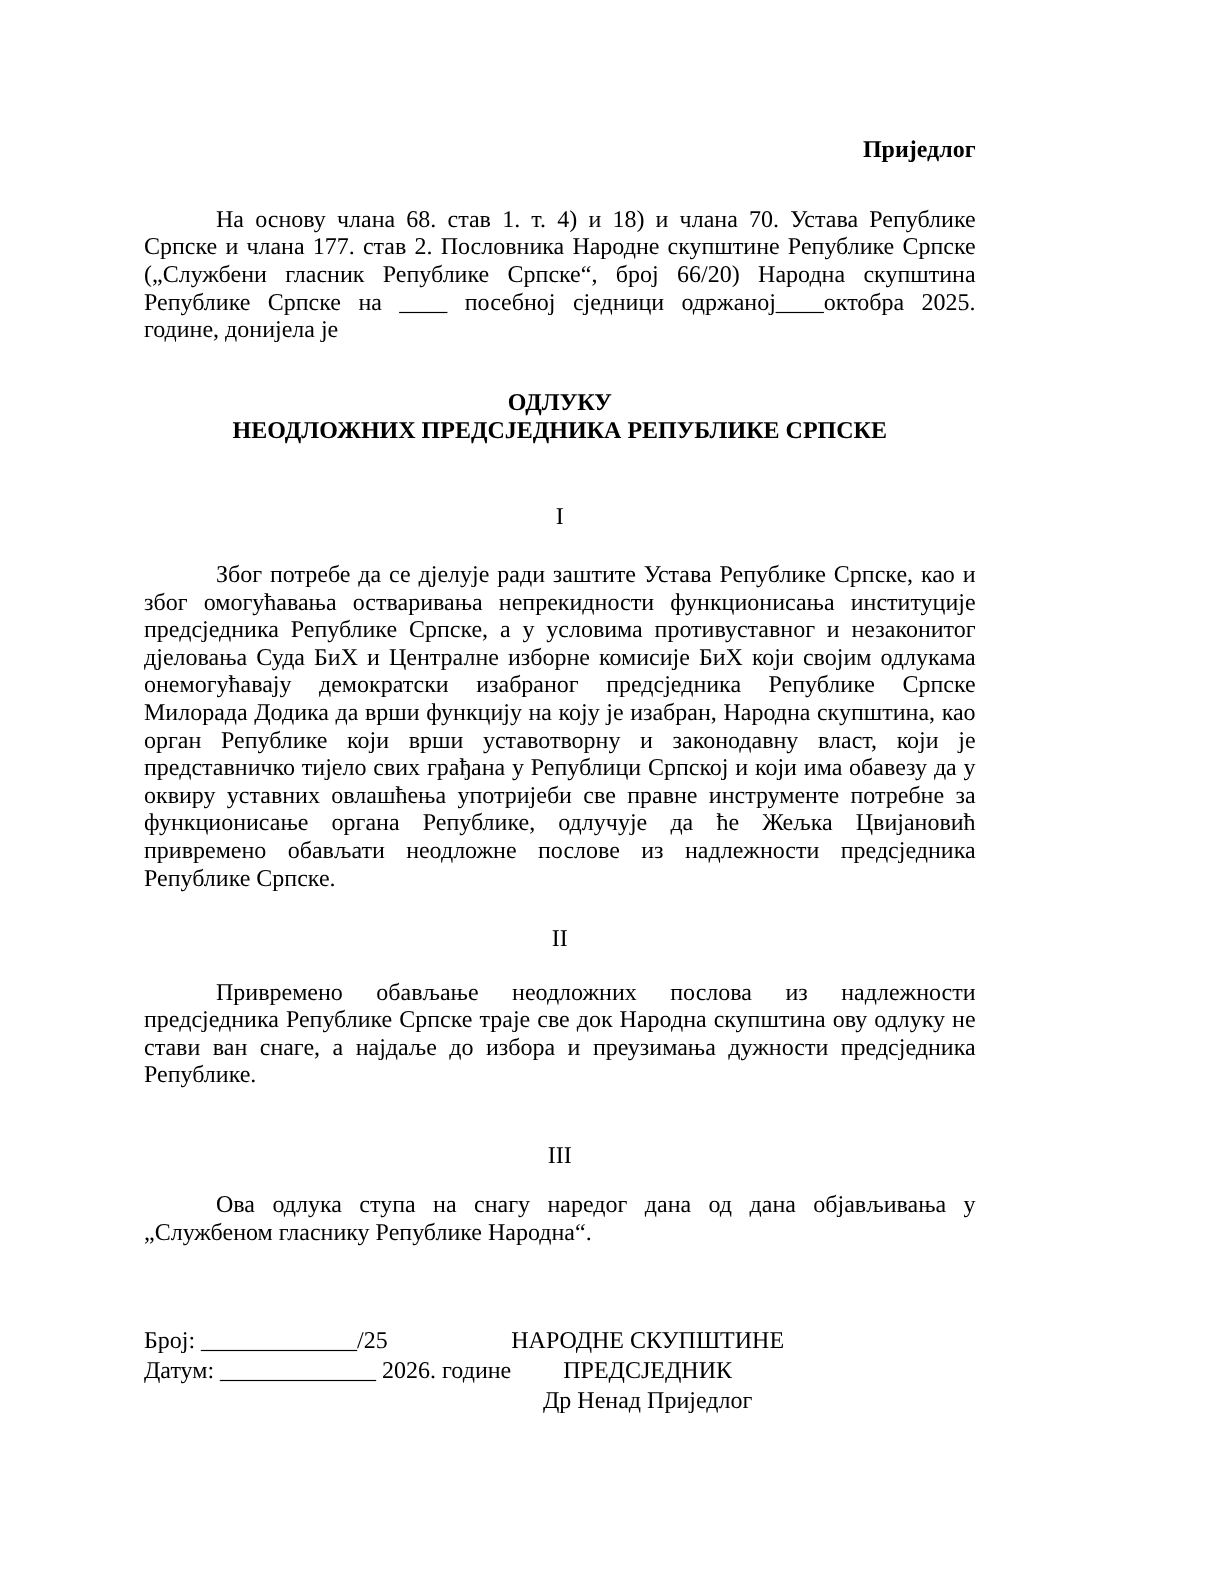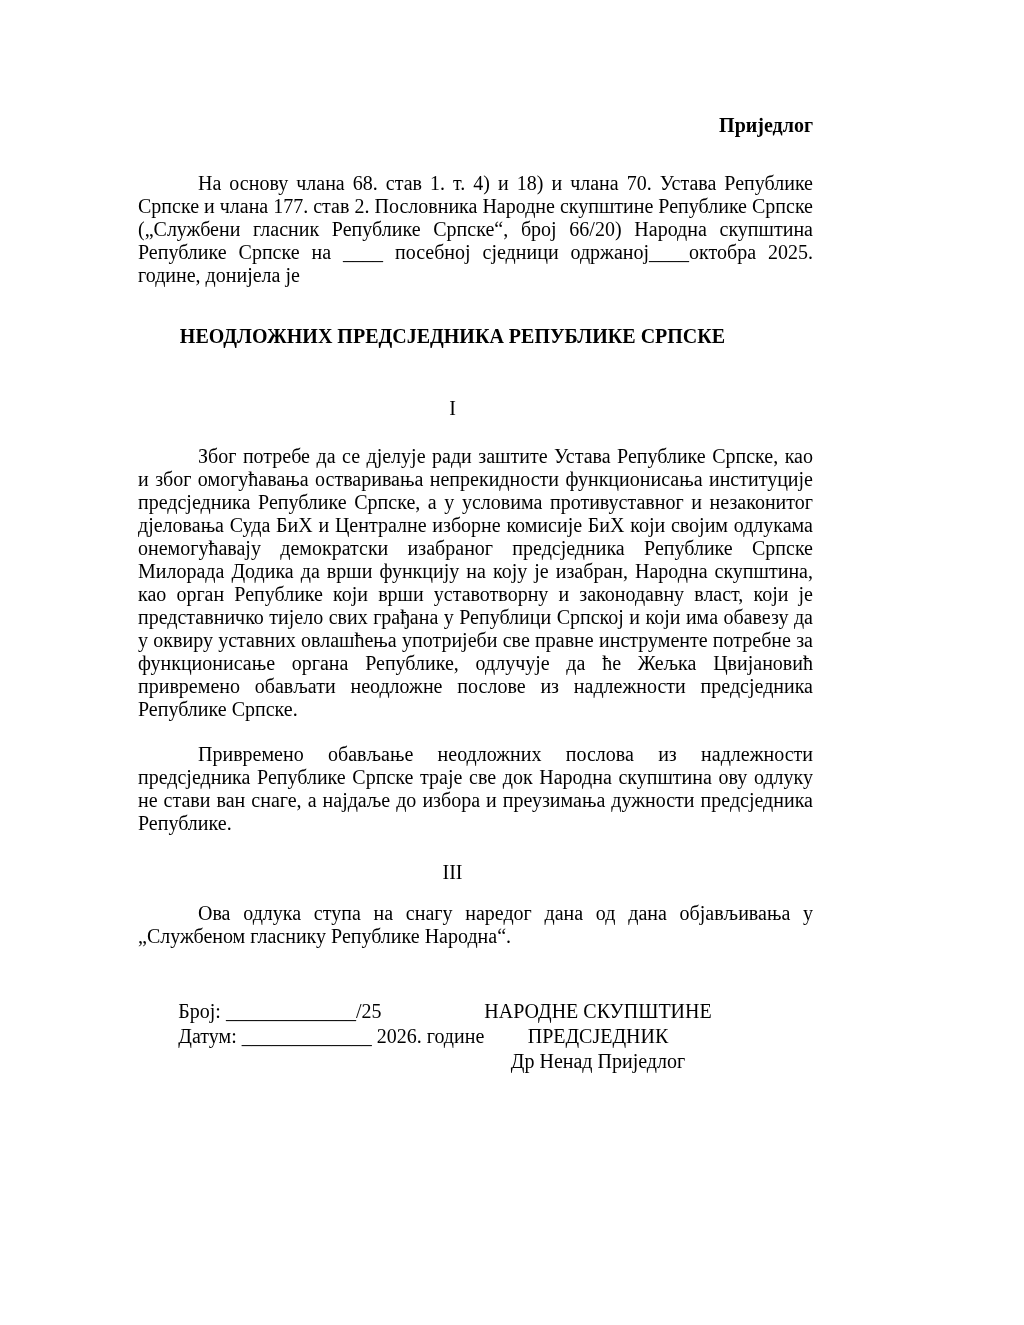--- a/index.html
+++ b/index.html
@@ -9,72 +9,73 @@
     height: 1325px;
     overflow: hidden;
     color: #000000;
     font-family: "Liberation Serif", serif;
     font-size: 20px;
     line-height: 23px;
   }
   .page {
     width: 932px;
     height: 1325px;
-    padding: 114px 119px 0 92px;
+    padding: 114px 119px 0 120px;
     background: #ffffff;
   }
   .proposal-label {
     font-weight: bold;
     text-align: right;
     margin-bottom: 35px;
   }
   .para {
     text-align: justify;
     text-align-last: left;
     text-indent: 60px;
-    margin-left: 46px;
   }
   .intro-para { margin-bottom: 38px; }
   .decision-title {
     text-align: center;
     font-weight: bold;
     margin-bottom: 49px;
   }
   .section-numeral { text-align: center; }
   .p1 { margin-top: 25px; }
   .n2 { margin-top: 27px; }
   .p2 { margin-top: 22px; }
-  .n3 { margin-top: 26px; }
+  .n3 { margin-top: 44px; }
   .p3 { margin-top: 18px; }
   .footer {
-    margin-top: 51px;
+    margin-top: 66px;
     display: flex;
-    justify-content: center;
+    justify-content: flex-start;
     align-items: flex-start;
     line-height: 25px;
   }
   .footer-left { text-align: left; }
   .footer-right { text-align: center; margin-right: 15px; }
 </style>
 </head>
 <body>
 
 <div class="page">
 
   <div class="proposal-label">Приједлог</div>
 
   <p class="para intro-para">На основу члана 68. став 1. т. 4) и 18) и члана 70. Устава Републике Српске и члана 177. став 2. Пословника Народне скупштине Републике Српске („Службени гласник Републике Српске“, број 66/20) Народна скупштина Републике Српске на ____ посебној сједници одржаној____октобра 2025. године, донијела је</p>
 
   <div class="decision-title">
+    <div>ОДЛУКУ</div>
     <div>НЕОДЛОЖНИХ ПРЕДСЈЕДНИКА РЕПУБЛИКЕ СРПСКЕ</div>
   </div>
 
   <div class="section-numeral">I</div>
   <p class="para p1">Због потребе да се дјелује ради заштите Устава Републике Српске, као и због омогућавања остваривања непрекидности функционисања институције предсједника Републике Српске, а у условима противуставног и незаконитог дјеловања Суда БиХ и Централне изборне комисије БиХ који својим одлукама онемогућавају демократски изабраног предсједника Републике Српске Милорада Додика да врши функцију на коју је изабран, Народна скупштина, као орган Републике који врши уставотворну и законодавну власт, који је представничко тијело свих грађана у Републици Српској и који има обавезу да у оквиру уставних овлашћења употријеби све правне инструменте потребне за функционисање органа Републике, одлучује да ће Жељка Цвијановић привремено обављати неодложне послове из надлежности предсједника Републике Српске.</p>
 
+  <div class="section-numeral n2">II</div>
   <p class="para p2">Привремено обављање неодложних послова из надлежности предсједника Републике Српске  траје све док Народна скупштина ову одлуку не стави ван снаге, а најдаље до избора и преузимања дужности предсједника Републике.</p>
 
   <div class="section-numeral n3">III</div>
   <p class="para p3">Ова одлука ступа на снагу наредог дана од дана објављивања у „Службеном гласнику Републике Народна“.</p>
 
   <div class="footer">
     <div class="footer-left">
       <div>Број: _____________/25</div>
       <div>Датум: _____________ 2026. године</div>
     </div>

